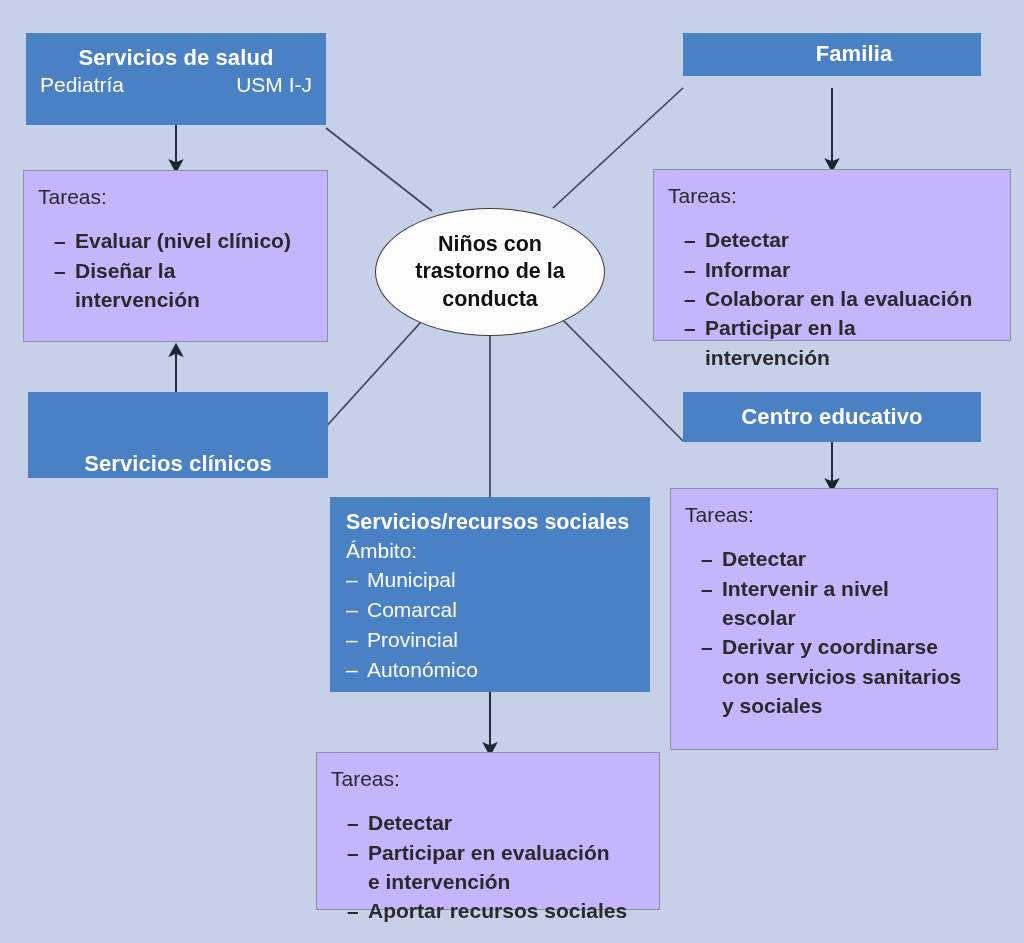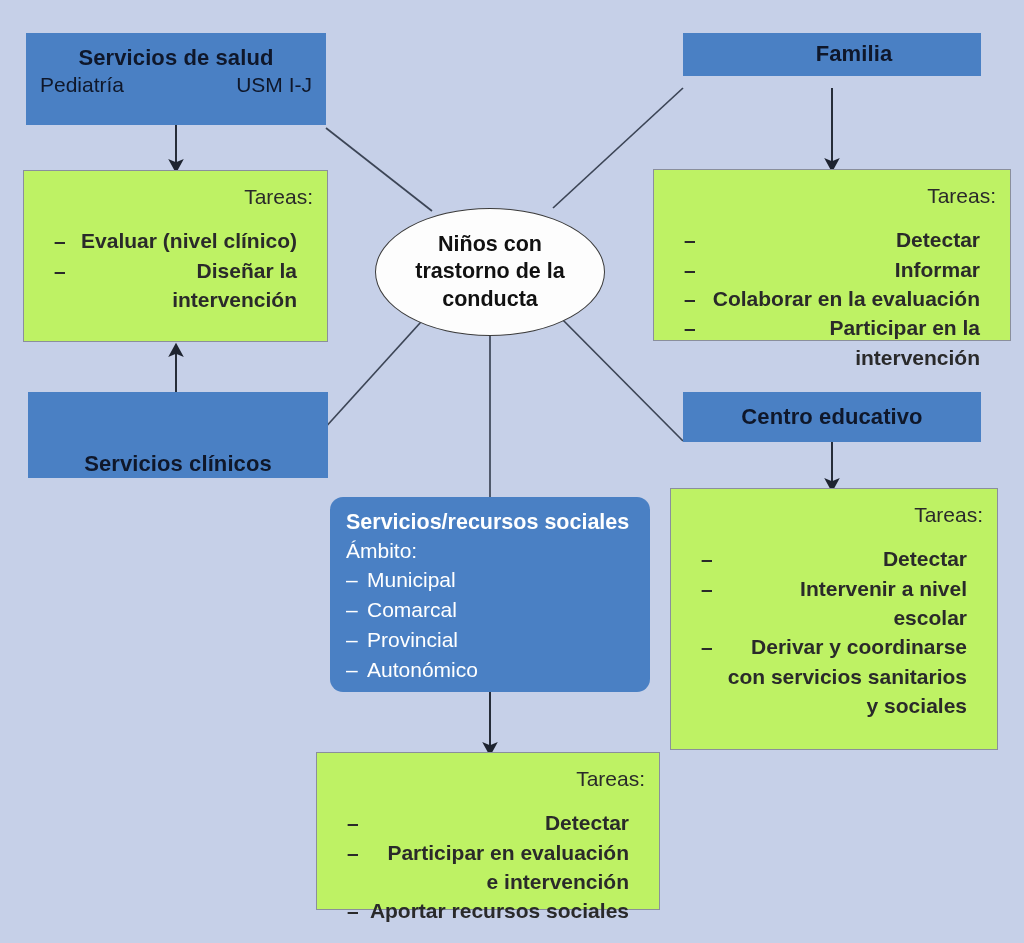--- a/index.html
+++ b/index.html
@@ -22,45 +22,44 @@
     height: 943px;
     pointer-events: none;
   }
   .node {
     position: absolute;
     box-sizing: border-box;
   }
   
   .blue-box {
     background: #4a80c4;
-    color: #0f172a;
+    color: #ffffff;
     box-sizing: border-box;
   }
   .blue-box .bx-title {
     font-weight: bold;
     font-size: 22px;
     line-height: 1.22;
     text-align: center;
     letter-spacing: 0.1px;
   }
   .blue-box .bx-sub-row {
     display: flex;
     justify-content: space-between;
     font-size: 21px;
     line-height: 1.25;
     padding: 0 14px;
   }
   
   .task-box {
-    background: #bef264;
+    background: #c4b5fd;
     border: 1.6px solid #8a8f9c;
     color: #2a2a2a;
     box-sizing: border-box;
     padding: 12px 14px 10px 14px;
-    text-align: right;
   }
   .task-box .t-head {
     font-size: 21px;
     line-height: 1.30;
   }
   .task-box ul {
     list-style: none;
     margin: 16px;
     padding: 0;
     font-weight: bold;
@@ -197,21 +196,21 @@
     <div class="t-head">Tareas:</div>
     <ul>
       <li>Detectar</li>
       <li>Intervenir a nivel escolar</li>
       <li>Derivar y coordinarse
 con servicios sanitarios
 y sociales</li>
     </ul>
   </div>
 
-  <div class="node social-box" style="left:330px; top:497px; width:320px; height:195px;border-radius:13px;">
+  <div class="node social-box" style="left:330px; top:497px; width:320px; height:195px;">
     <div class="s-title">Servicios/recursos sociales</div>
     <div class="s-head">Ámbito:</div>
     <ul>
       <li>Municipal</li>
       <li>Comarcal</li>
       <li>Provincial</li>
       <li>Autonómico</li>
     </ul>
   </div>
 

